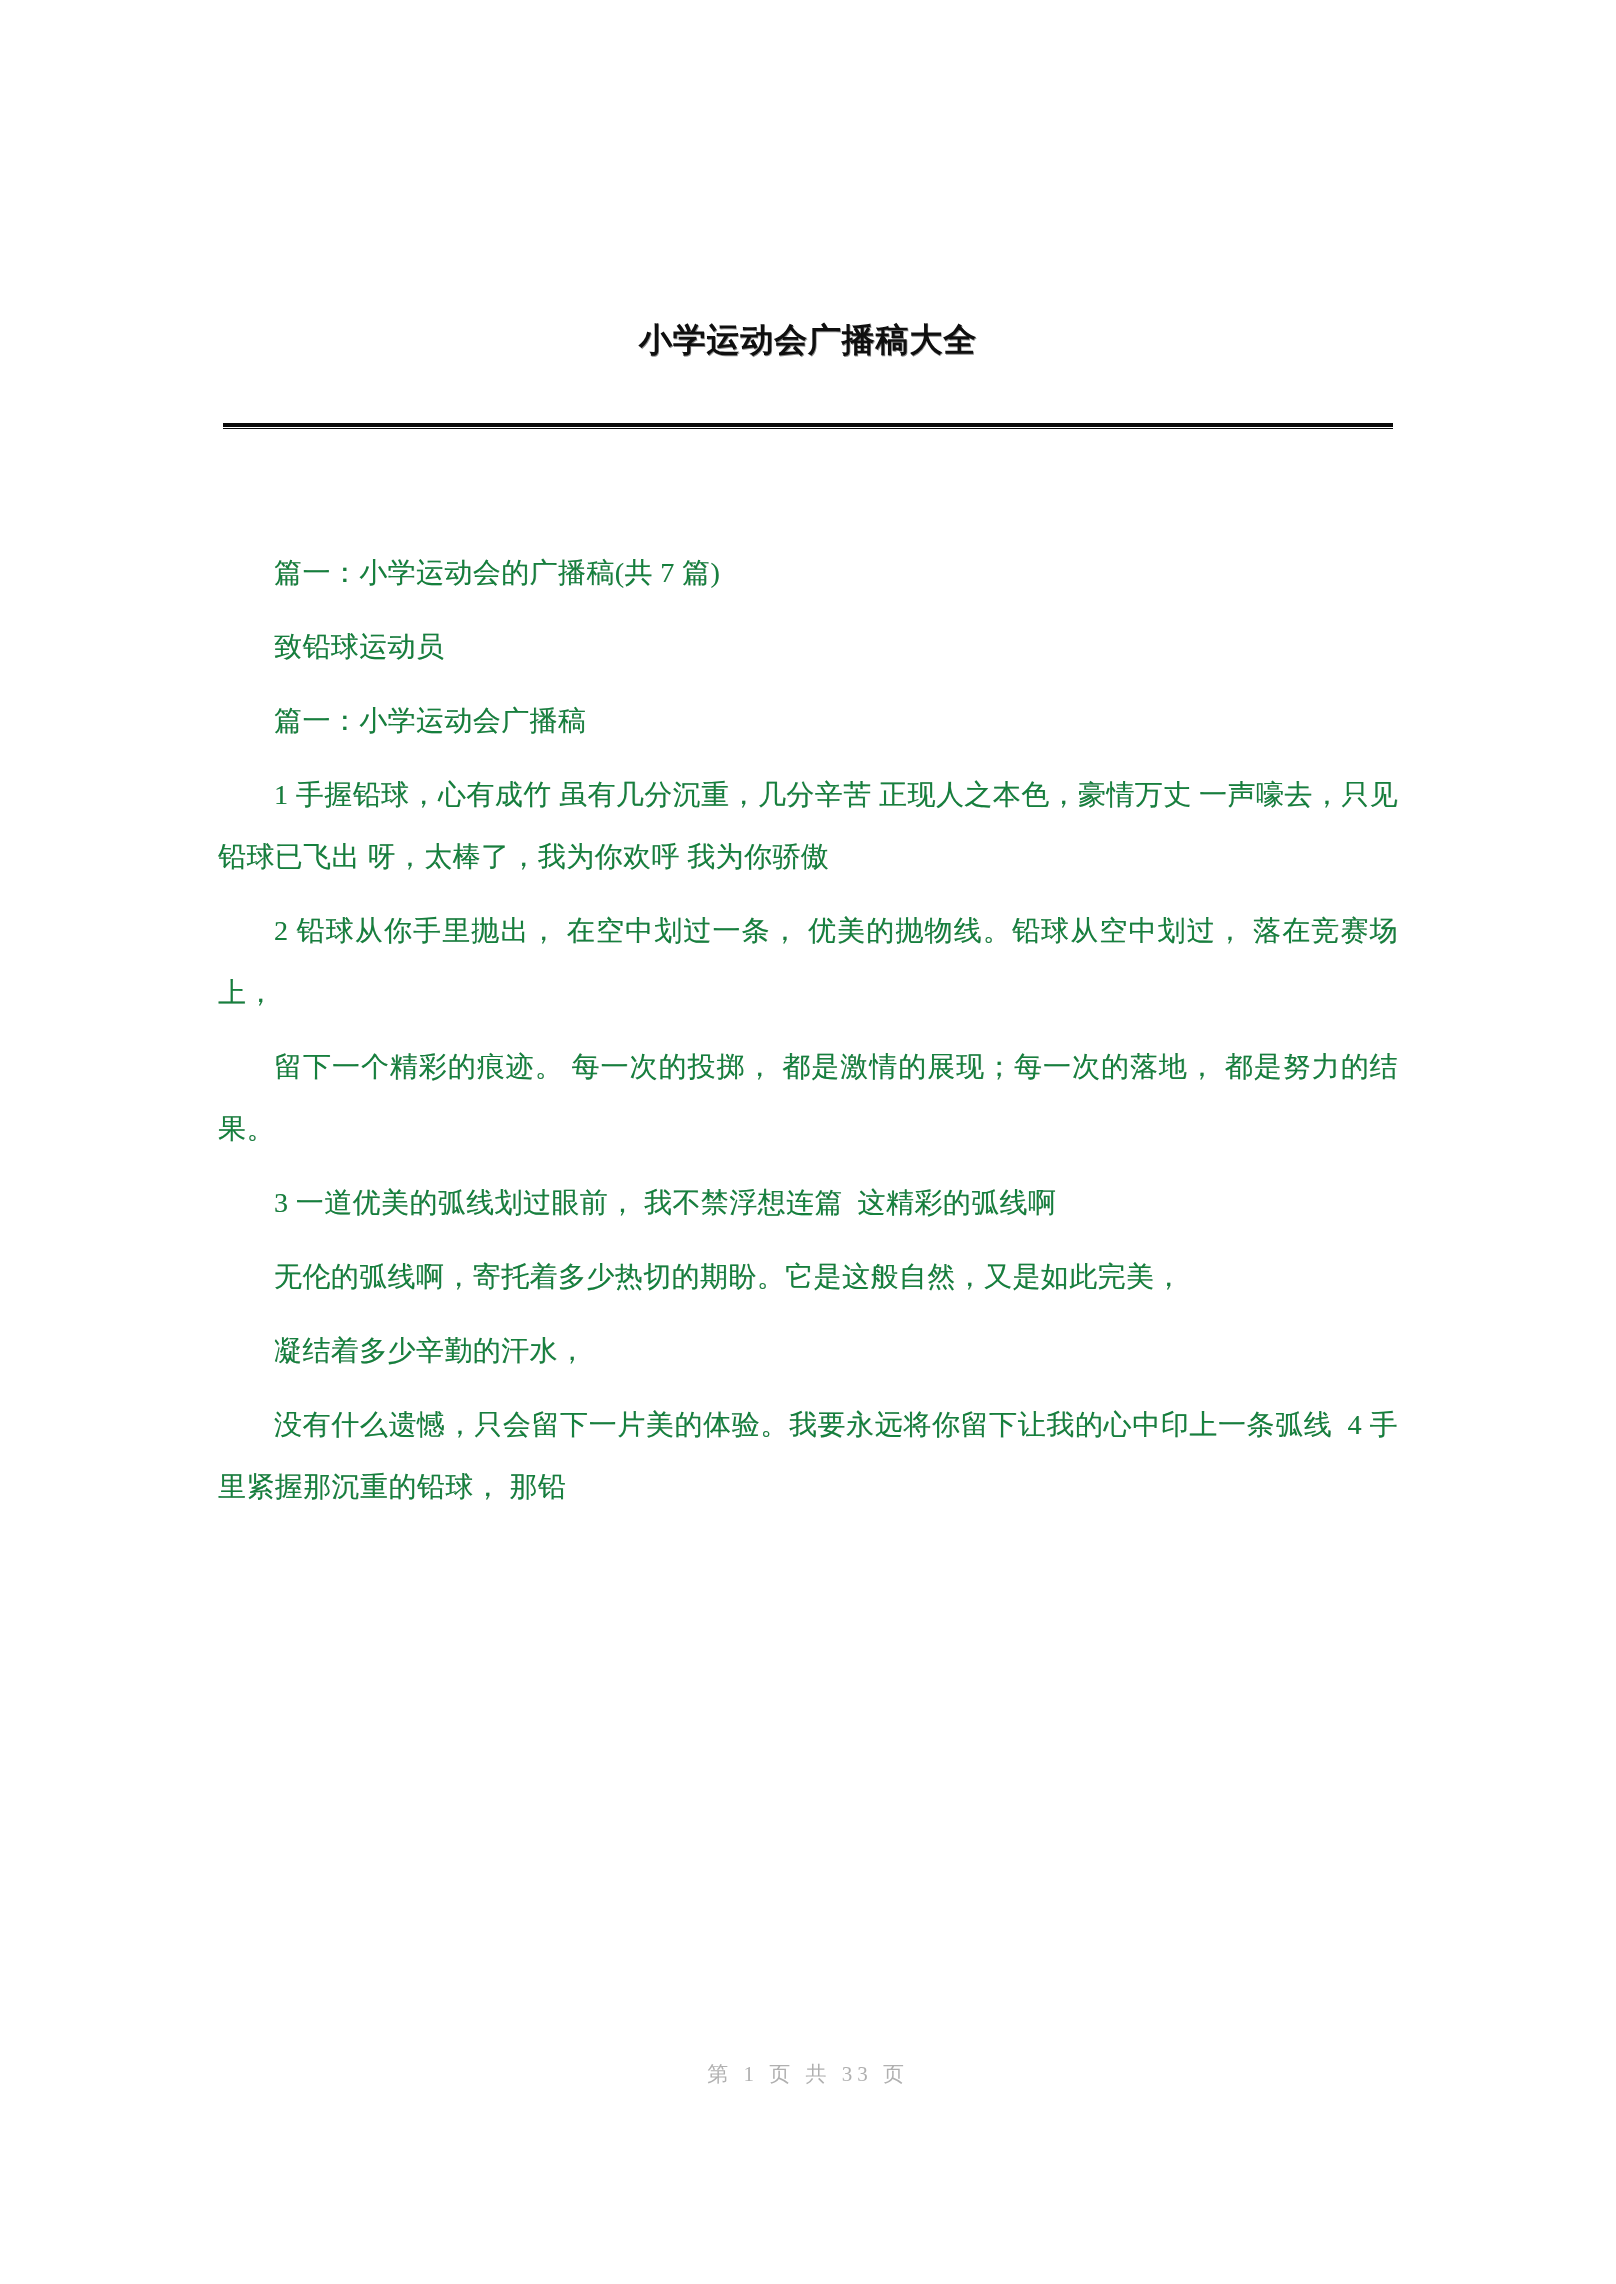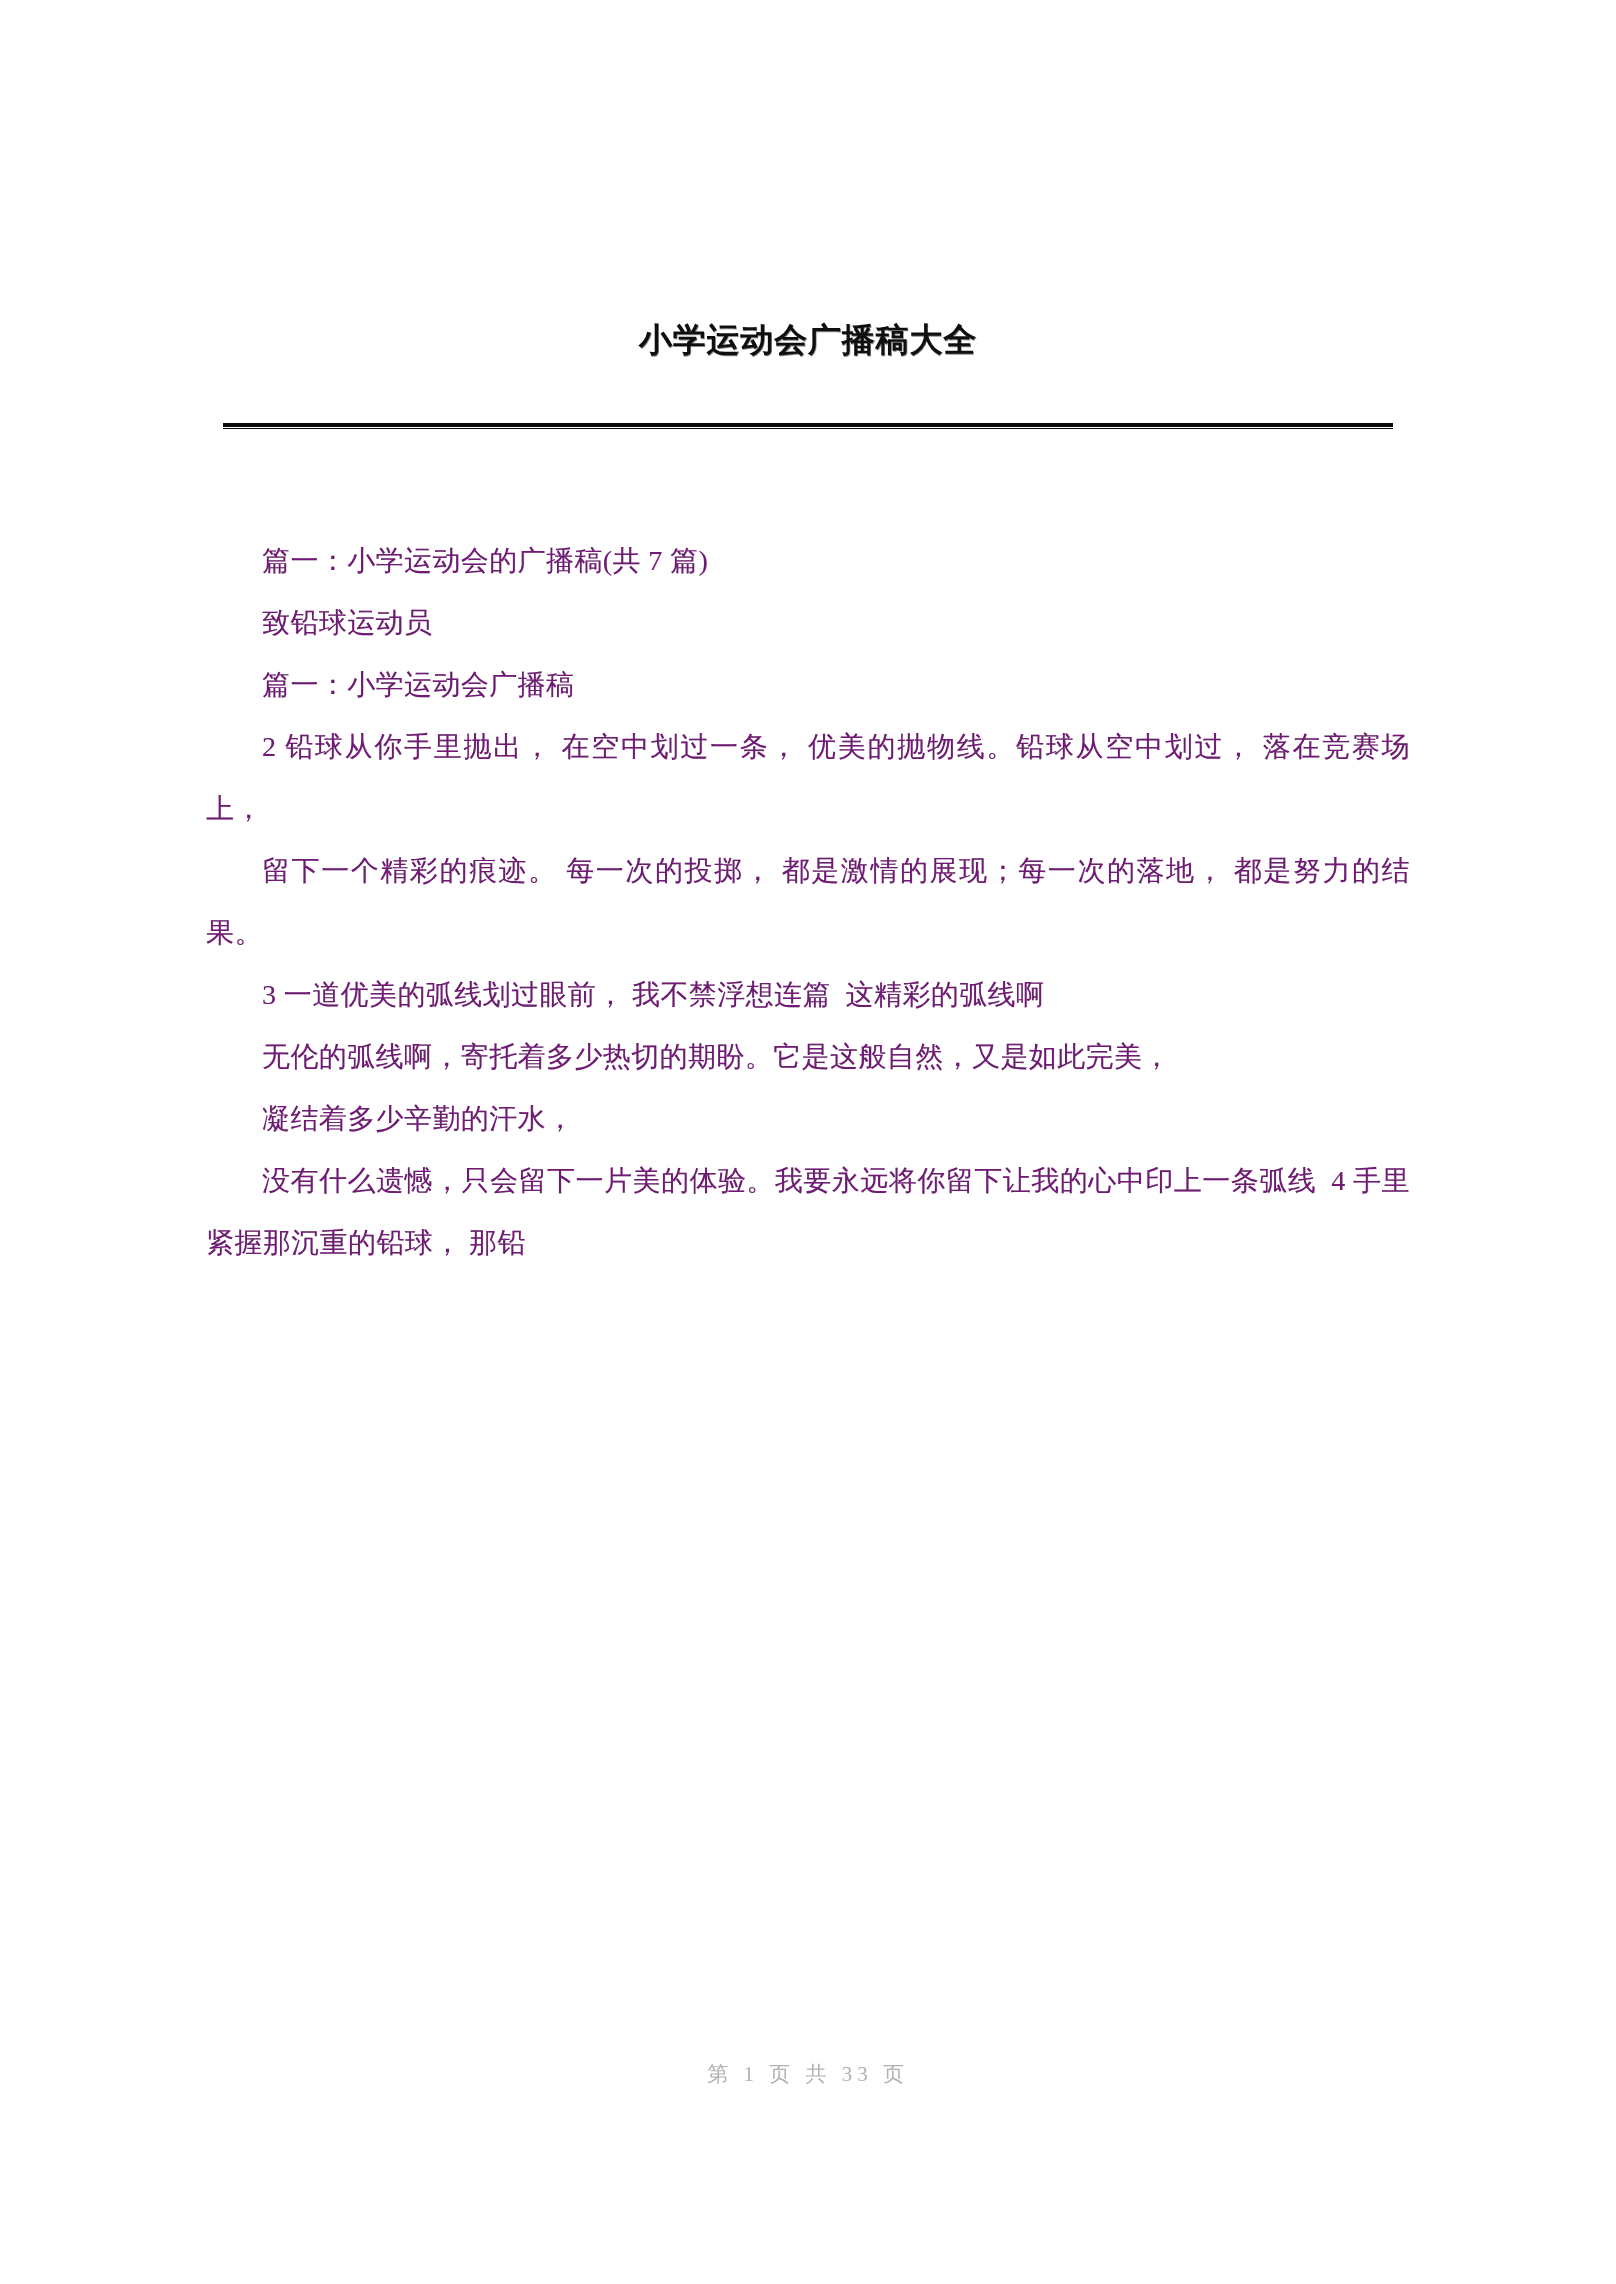--- a/index.html
+++ b/index.html
@@ -63,23 +63,23 @@
   
   .body-text {
     position: absolute;
     left: 206px;
     right: 206px;
     top: 530px;
   }
   .para {
     font-size: 28px;
     line-height: 62px;
-    color: #701a75;
+    color: #15803d;
     letter-spacing: 0.4px;
-    margin: 0;
+    margin: 12px;
     text-align: justify;
     text-justify: inter-ideograph;
     white-space: pre-wrap;
     word-break: break-all;
     text-shadow: 0.3px 0.3px 0.2px rgba(0,0,0,0.28);
   }
   .para.indent {
     text-indent: 56px;
   }
   .para.wide {
@@ -112,20 +112,21 @@
   <div class="title-rule">
     <div class="bar-thick"></div>
     <div class="bar-gap"></div>
     <div class="bar-thin"></div>
   </div>
 
   <div class="body-text">
     <p class="para indent">篇一：小学运动会的广播稿(共 7 篇)</p>
     <p class="para indent">致铅球运动员</p>
     <p class="para indent">篇一：小学运动会广播稿</p>
+    <p class="para indent wide">1 手握铅球，心有成竹 虽有几分沉重，几分辛苦 正现人之本色，豪情万丈 一声嚎去，只见铅球已飞出 呀，太棒了，我为你欢呼 我为你骄傲</p>
     <p class="para indent wide">2 铅球从你手里抛出， 在空中划过一条， 优美的抛物线。铅球从空中划过， 落在竞赛场上，</p>
     <p class="para indent wide">留下一个精彩的痕迹。 每一次的投掷， 都是激情的展现；每一次的落地， 都是努力的结果。</p>
     <p class="para indent wide">3 一道优美的弧线划过眼前， 我不禁浮想连篇  这精彩的弧线啊</p>
     <p class="para indent wide">无伦的弧线啊，寄托着多少热切的期盼。它是这般自然，又是如此完美，</p>
     <p class="para indent">凝结着多少辛勤的汗水，</p>
     <p class="para indent wide">没有什么遗憾，只会留下一片美的体验。我要永远将你留下让我的心中印上一条弧线  4 手里紧握那沉重的铅球， 那铅</p>
   </div>
 
   <div class="footer">第 1 页 共 33 页</div>
 

